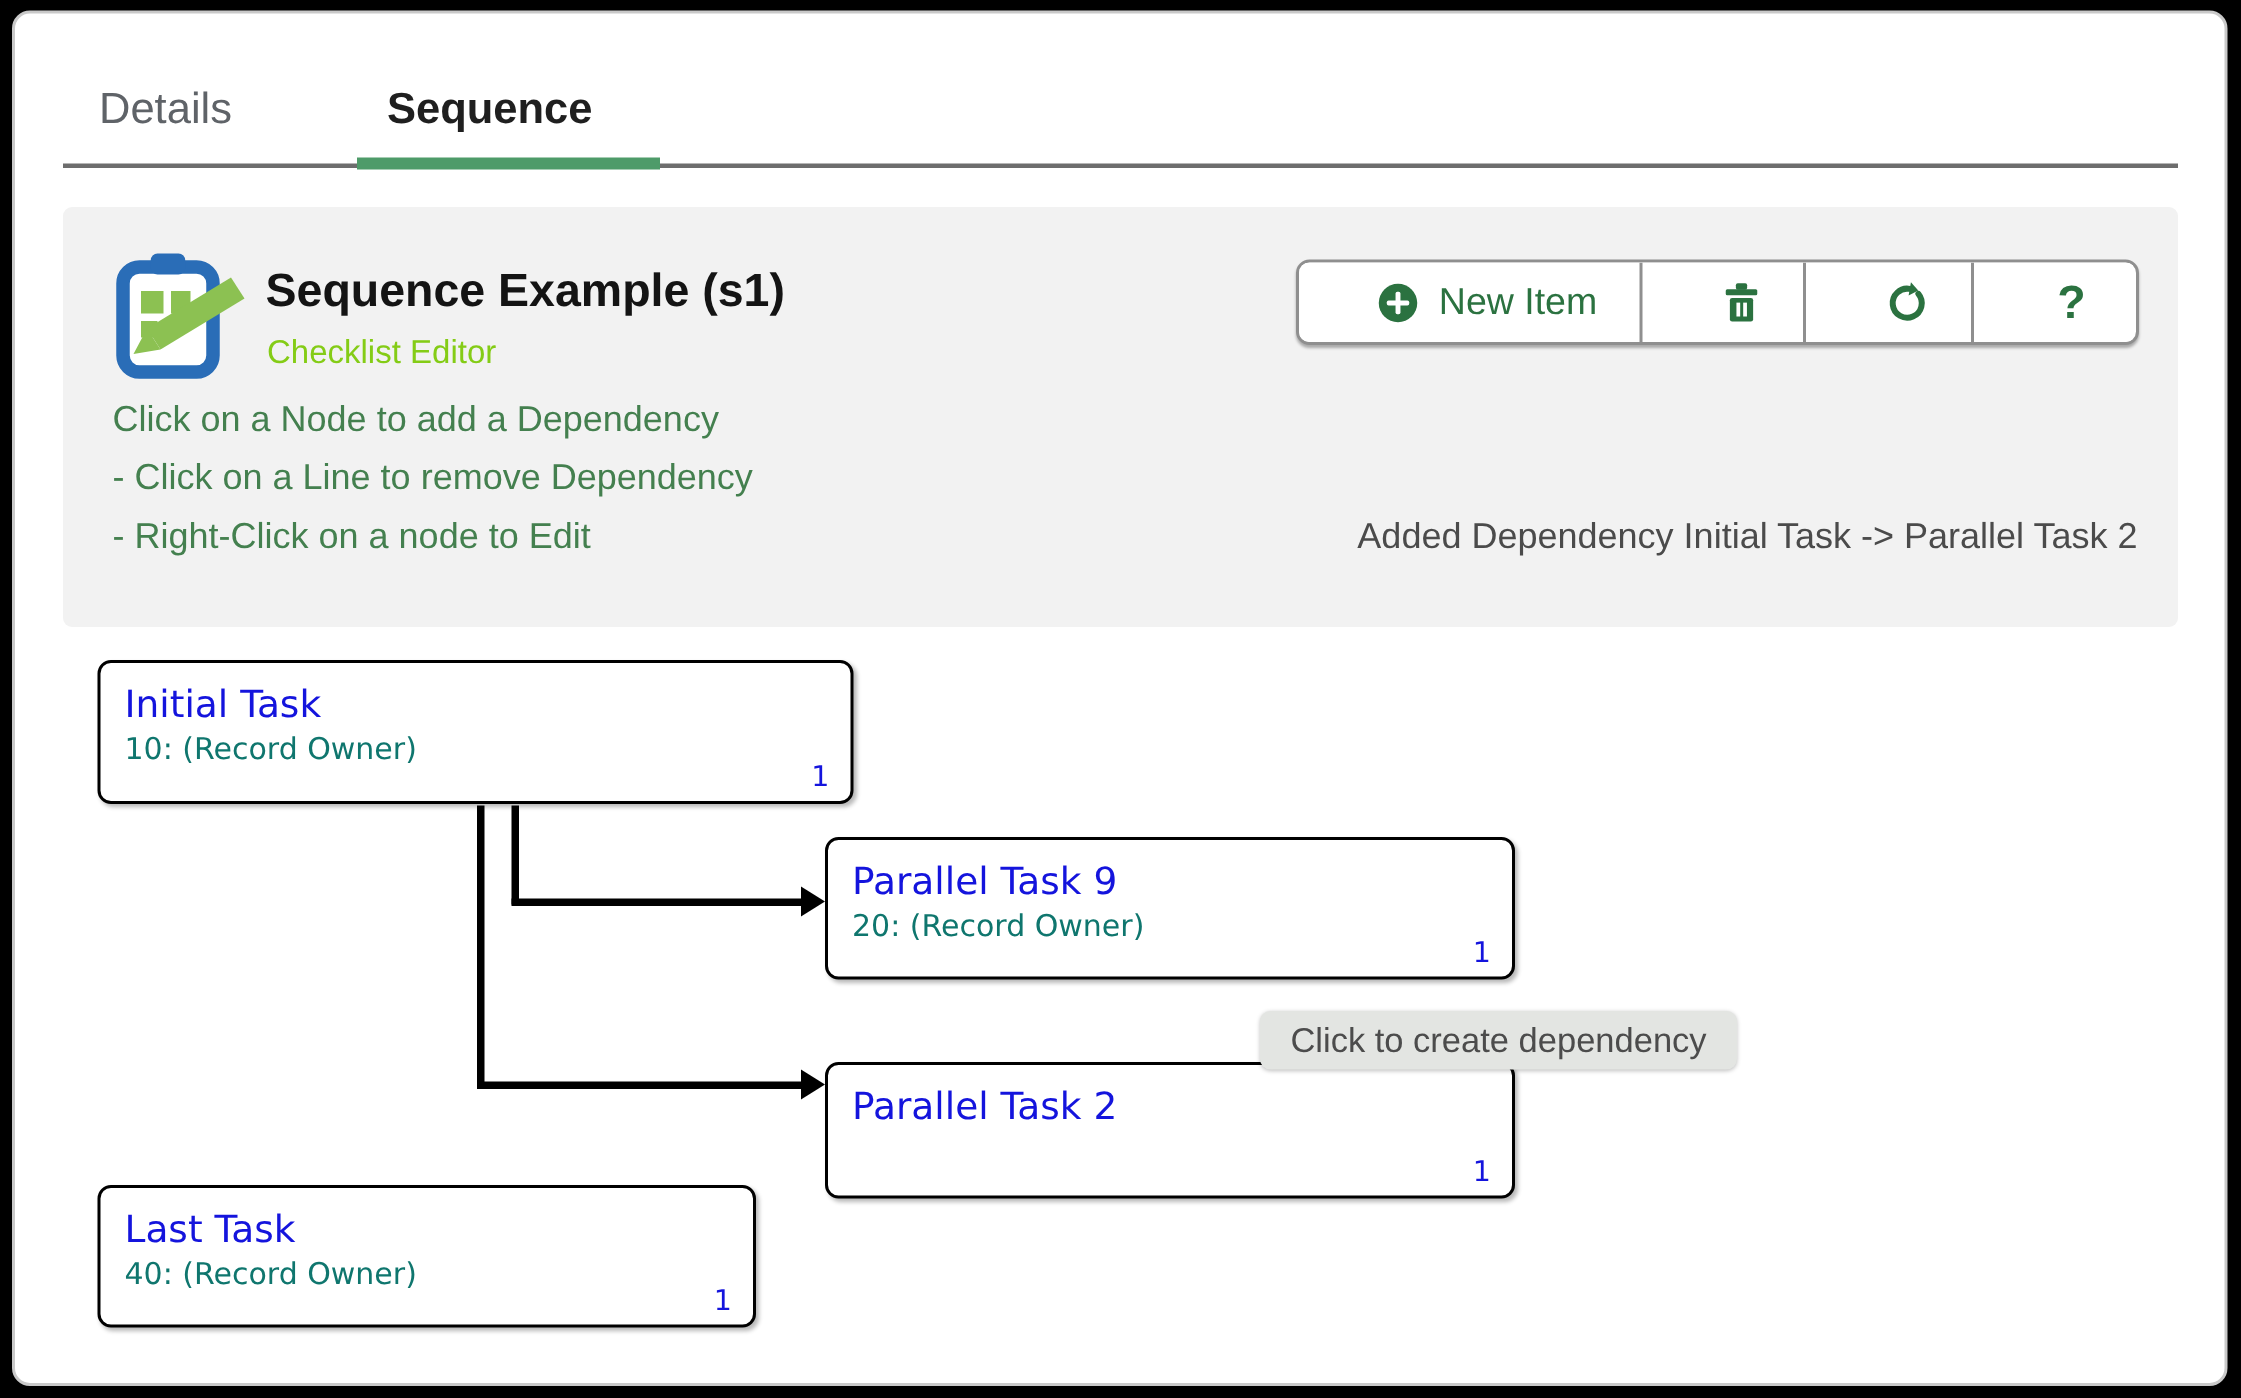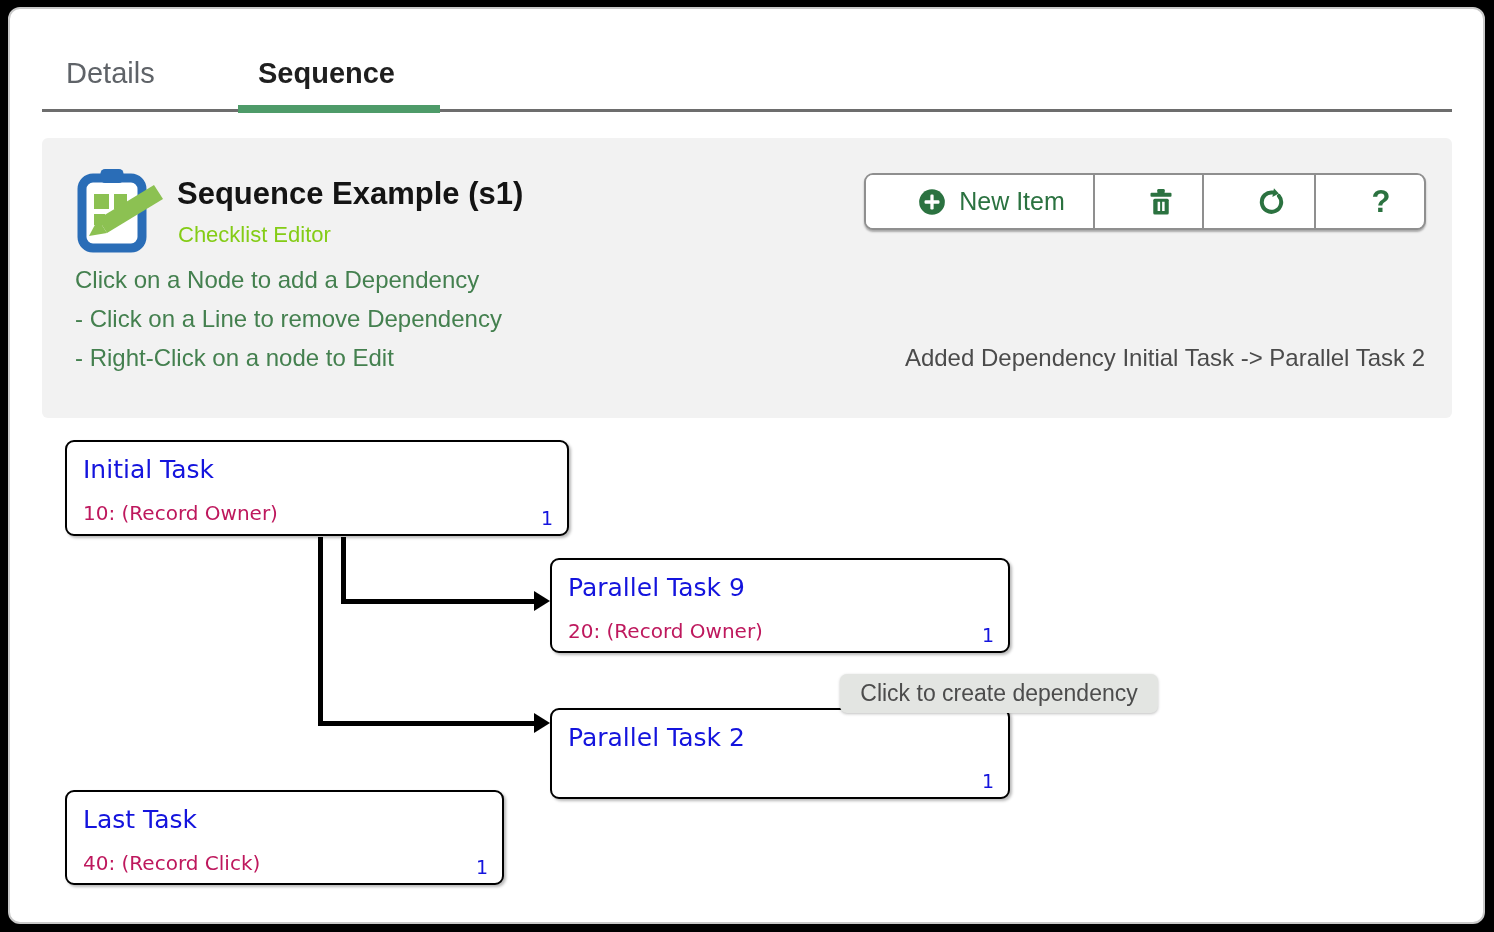--- a/index.html
+++ b/index.html
@@ -44,21 +44,21 @@
   .node {
     position:absolute; background:#fff; border:2.5px solid #000; border-radius:9px;
     padding:13px 16px; z-index:2; box-shadow:2px 2px 3px rgba(0,0,0,.28);
     font-family:"DejaVu Sans", sans-serif; cursor:pointer;
   }
   .node-initial { left:65px; top:440px; width:504px; height:96px; }
   .node-pt1 { left:550px; top:558px; width:460px; height:95px; }
   .node-pt2 { left:550px; top:708px; width:460px; height:91px; }
   .node-last { left:65px; top:790px; width:439px; height:95px; }
   .node-title { display:block; font-size:25px; color:#1414dd; }
-  .node-subtitle { display:block; font-size:20px; color:#be185d; margin-top:17px; }
+  .node-subtitle { display:block; font-size:20px; color:#0f766e; margin-top:3px; }
   .node-count { position:absolute; right:14px; bottom:5px; font-size:19px; color:#1414dd; }
   
   .edge-seg { position:absolute; background:#000; z-index:1; cursor:pointer; }
   .seg-v1 { left:318px; top:537px; width:5px; height:189px; }
   .seg-h1 { left:318px; top:721px; width:217px; height:5px; }
   .seg-v2 { left:341px; top:537px; width:5px; height:66px; }
   .seg-h2 { left:341px; top:599px; width:194px; height:5px; }
   .arrowhead {
     position:absolute; width:0; height:0; z-index:1; cursor:pointer;
     border-top:10px solid transparent; border-bottom:10px solid transparent;
@@ -152,18 +152,18 @@
     <span class="node-title">Parallel Task 9</span>
     <span class="node-subtitle">20: (Record Owner)</span>
     <span class="node-count">1</span>
   </div>
   <div class="node node-pt2">
     <span class="node-title">Parallel Task 2</span>
     <span class="node-count">1</span>
   </div>
   <div class="node node-last">
     <span class="node-title">Last Task</span>
-    <span class="node-subtitle">40: (Record Click)</span>
+    <span class="node-subtitle">40: (Record Owner)</span>
     <span class="node-count">1</span>
   </div>
 
   <div class="tooltip">Click to create dependency</div>
 </div>
 
 </body></html>

